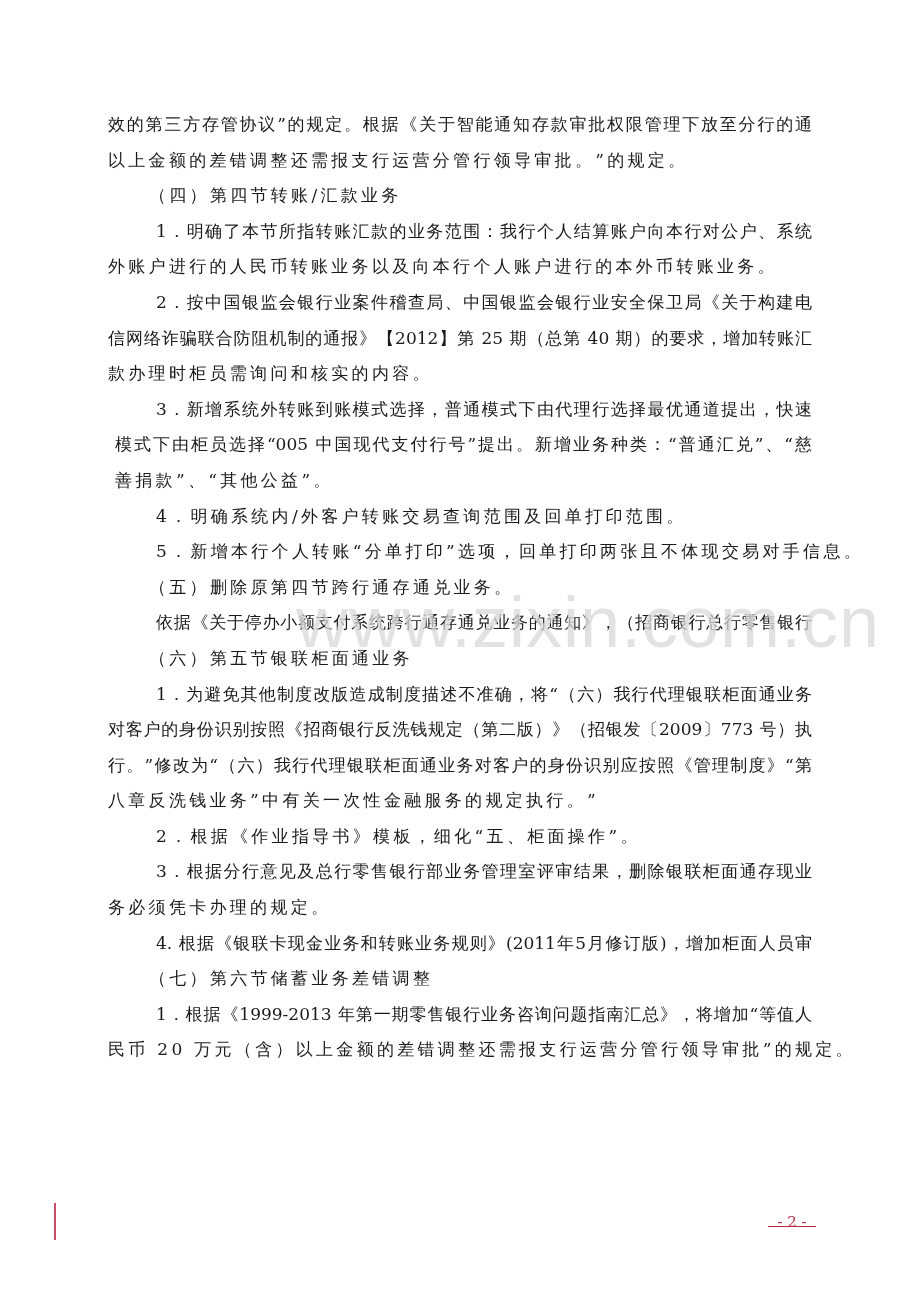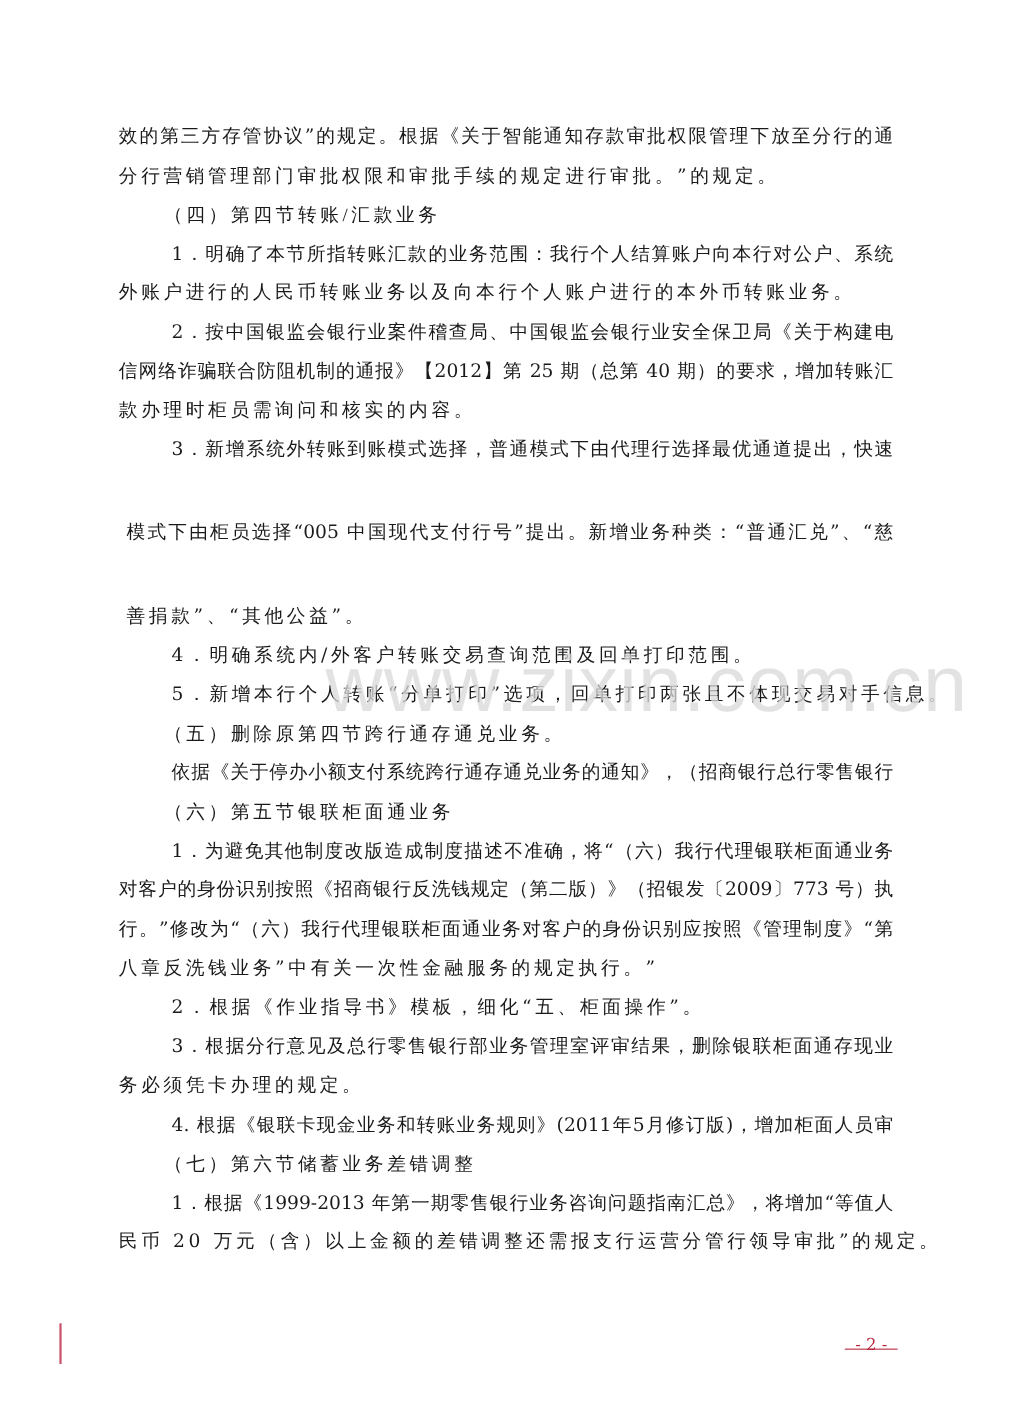--- a/index.html
+++ b/index.html
@@ -37,23 +37,23 @@
   .line span.t {
     display: block;
     width: 100%;
     text-align: justify;
     text-align-last: justify;
   }
   .line.last span.t {
     text-align: left;
     text-align-last: left;
   }
-  .ind2 { padding-left: 41px; font-family: Liberation Serif, serif; }
+  .ind2 { padding-left: 41px; }
   .ind3 { padding-left: 48px; }
-  .shift { padding-left: 7px; margin-top: 40px; }
+  .shift { padding-left: 7px; }
   .watermark {
     position: absolute;
     left: 296px;
     top: 586px;
     font-family: "Liberation Sans", "DejaVu Sans", sans-serif;
     font-size: 72px;
     color: #d9d9d9;
     opacity: 0.75;
     letter-spacing: 1px;
     white-space: nowrap;
@@ -90,21 +90,21 @@
   }
 </style>
 </head>
 <body>
 
 <div class="page">
   <div class="line">
       <span class="t">效的第三方存管协议”的规定。根据《关于智能通知存款审批权限管理下放至分行的通</span>
     </div>
   <div class="line last">
-      <span class="t">分行营销管理部门审批权限和审批手续的规定进行审批。”的规定。</span>
+      <span class="t">以上金额的差错调整还需报支行运营分管行领导审批。”的规定。</span>
     </div>
 
   <div class="line last ind2">
       <span class="t">（四）第四节转账/汇款业务</span>
     </div>
 
   <div class="line ind3">
       <span class="t">1．明确了本节所指转账汇款的业务范围：我行个人结算账户向本行对公户、系统</span>
     </div>
   <div class="line last">

